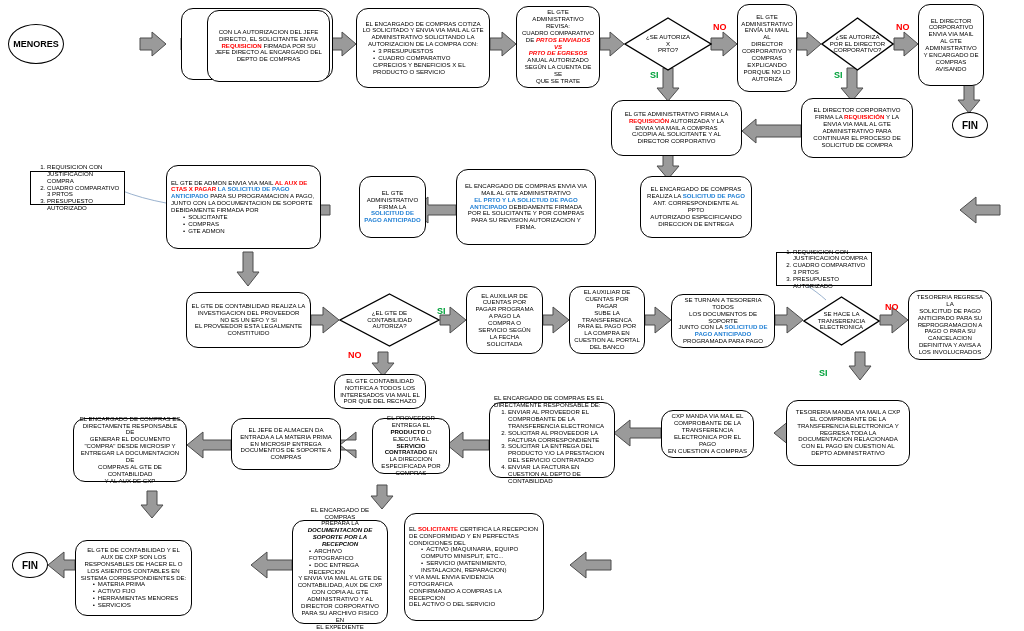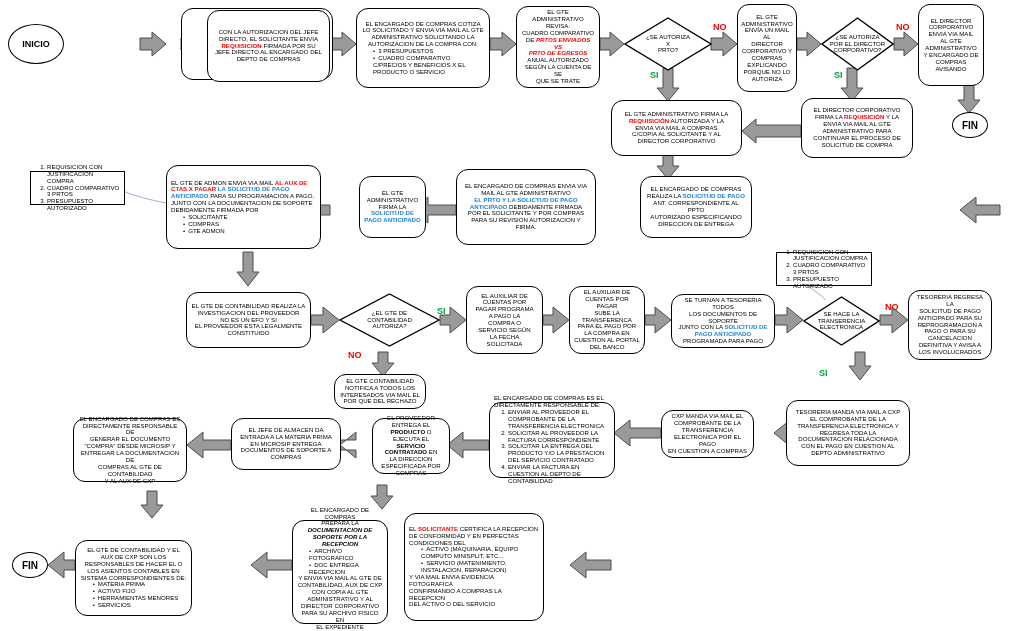--- a/index.html
+++ b/index.html
@@ -94,21 +94,21 @@
 
       <polygon points="147,491 157,491 157,505 163,505 152,518 141,505 147,505"></polygon>
     </g>
     <g fill="none" stroke="#8fa9c8" stroke-width="0.9">
       <path d="M120,190 C135,196 150,200 166,203"></path>
       <path d="M780,272 C800,280 815,290 826,300"></path>
     </g>
   </svg>
 
   <div class="node term f9" style="left:8px;top:24px;width:56px;height:40px;">
-    <span>INICIO</span>
+    <span>MENORES</span>
   </div>
 
   <div class="node proc" style="left:181px;top:8px;width:152px;height:72px;">
     <div class="txt bodytxt f6">
       EL SOLICITANTE<br>ENVIA EL FORMATO DE<br><span class="red">REQUISICION</span> DE COMPRA A SU<br>
       JEFE DIRECTO PARA SU<br>AUTORIZACION, INLUYE<br>JUSTIFICACION DE LA COMPRA<br>(MAT FOTOGRAFICO)
     </div>
   </div>
 
   <div class="node proc" style="left:203px;top:8px;width:0;height:0;opacity:0"></div>

